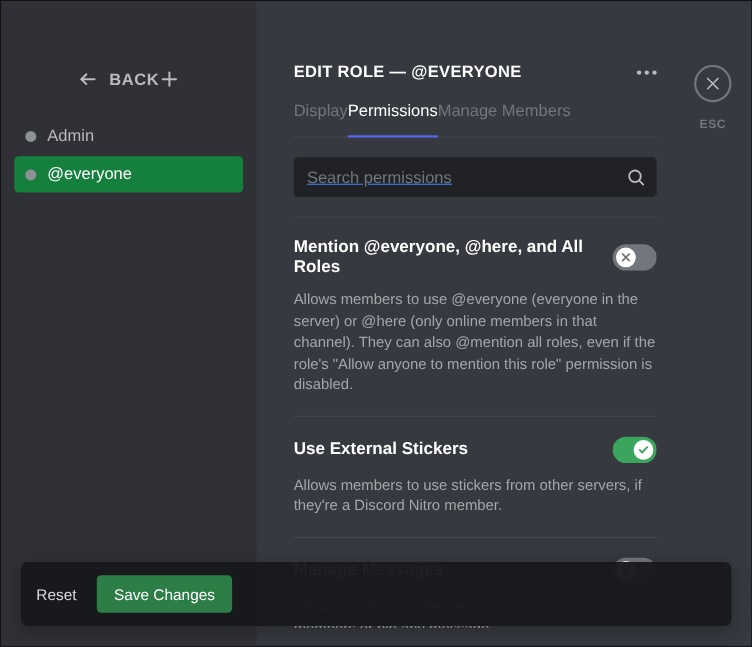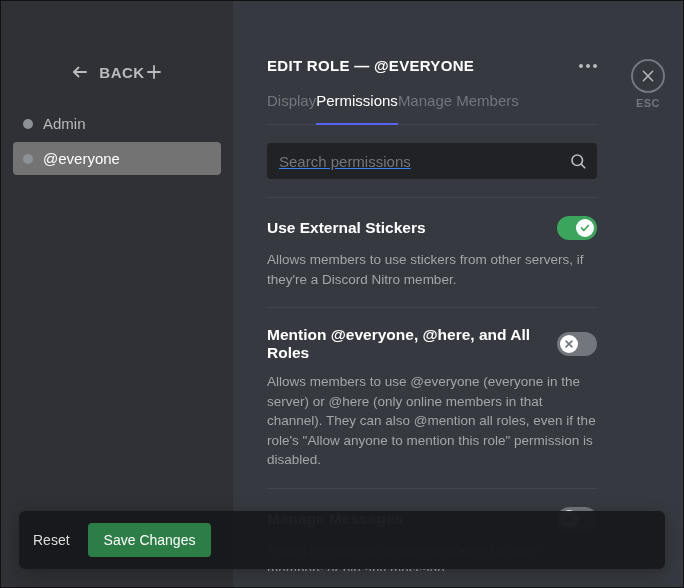--- a/index.html
+++ b/index.html
@@ -4,21 +4,21 @@
 <style>
 * { margin:0; padding:0; box-sizing:border-box; font-family:-apple-system,BlinkMacSystemFont,"Segoe UI",Helvetica,Arial,sans-serif; }
 body { background:#36393f; width:684px; height:588px; overflow:hidden; color:#dcddde; position:relative; border:1px solid #111; }
 .layout { display:flex; height:100%; }
 .sidebar { width:232px; background:#2f3136; padding:56px 12px 12px 12px; position:relative; flex-shrink:0; }
 .back-row { display:flex; align-items:center; justify-content:center; height:30px; margin-bottom:20px; padding:0 6px; }
 .back-btn { display:flex; align-items:center; gap:10px; cursor:pointer; color:#b9bbbe; }
 .back-label { font-weight:600; font-size:15px; letter-spacing:0.5px; }
 .plus-btn { color:#b9bbbe; cursor:pointer; display:flex; align-items:center; }
 .role-item { display:flex; align-items:center; gap:10px; padding:8px 10px; border-radius:4px; font-size:15px; color:#b9bbbe; cursor:pointer; margin-bottom:2px; }
-.role-item.selected { background:#737373; color:#fff; }
+.role-item.selected { background:#15803d; color:#fff; }
 .role-dot { width:10px; height:10px; border-radius:50%; background:#8e9297; flex-shrink:0; }
 .main { flex:1; background:#36393f; padding:56px 16px 16px 34px; display:flex; flex-direction:column; min-width:0; }
 .header-row { display:flex; align-items:center; justify-content:space-between; margin-bottom:18px; }
 .title { font-weight:700; font-size:15px; color:#fff; letter-spacing:0.3px; }
 .overflow-dots { color:#b9bbbe; cursor:pointer; display:flex; gap:3px; }
 .overflow-dots span { width:4px; height:4px; background:#b9bbbe; border-radius:50%; }
 .tabs { display:flex; font-size:15px; margin-bottom:18px; border-bottom:1px solid rgba(79,84,92,0.5); }
 .tab { padding-bottom:14px; cursor:pointer; color:#72767d; }
 .tab.active { color:#fff; font-weight:500; border-bottom:2px solid #5865f2; margin-bottom:-1px; }
 .search-wrap { position:relative; margin-bottom:18px; }
@@ -34,21 +34,21 @@
 .switch.on { background:#3ba55d; }
 .switch.off { background:#72767d; }
 .knob { position:absolute; width:18px; height:18px; border-radius:50%; background:#fff; top:3px; display:flex; align-items:center; justify-content:center; }
 .switch.on .knob { right:3px; }
 .switch.off .knob { left:3px; }
 .knob svg { width:10px; height:10px; }
 .switch.on .knob svg { stroke:#3ba55d; }
 .switch.off .knob svg { stroke:#72767d; }
 .close-pane { width:70px; flex-shrink:0; background:#36393f; display:flex; flex-direction:column; align-items:center; padding-top:58px; }
 .close-circle { width:34px; height:34px; border:2px solid #72767d; border-radius:50%; display:flex; align-items:center; justify-content:center; cursor:pointer; color:#b9bbbe; }
-.esc-label { font-size:11px; color:#72767d; margin-top:4px; font-weight:600; letter-spacing:0.5px; }
+.esc-label { font-size:11px; color:#72767d; margin-top:14px; font-weight:600; letter-spacing:0.5px; }
 .toast { position:absolute; left:18px; right:18px; bottom:18px; background:rgba(24,25,28,0.97); border-radius:6px; padding:12px 14px; display:flex; align-items:center; justify-content:space-between; box-shadow:0 4px 16px rgba(0,0,0,0.25); }
 .toast-msg { font-size:15px; color:#fff; font-weight:500; }
 .toast-actions { display:flex; align-items:center; gap:18px; }
 .reset-btn { background:none; border:none; color:#dcddde; font-size:14px; cursor:pointer; }
 .save-btn { background:#2d7d46; border:none; color:#fff; font-size:14px; font-weight:500; padding:9px 16px; border-radius:4px; cursor:pointer; }
 </style>
 </head>
 <body>
 
 <div class="layout">
@@ -100,45 +100,45 @@
       <svg class="search-icon" width="18" height="18" viewBox="0 0 24 24" fill="none" stroke="currentColor" stroke-width="2.2" stroke-linecap="round">
           <circle cx="11" cy="11" r="7"></circle>
           <line x1="21" y1="21" x2="16" y2="16"></line>
         </svg>
     </div>
 
     <div class="permlist">
 
       <div class="perm">
         <div class="perm-head">
-          <div class="perm-title">Use External Stickers</div>
-          <div class="switch on">
-            <div class="knob">
-              <svg viewBox="0 0 24 24" fill="none" stroke-width="4" stroke-linecap="round" stroke-linejoin="round">
-                  <polyline points="4 12 9 18 20 6"></polyline>
-                </svg>
-            </div>
-          </div>
-        </div>
-        <div class="perm-desc">Allows members to use stickers from other servers, if they're a Discord Nitro member.</div>
-      </div>
-
-      <div class="perm">
-        <div class="perm-head">
           <div class="perm-title">Mention @everyone, @here, and All Roles</div>
           <div class="switch off">
             <div class="knob">
               <svg viewBox="0 0 24 24" fill="none" stroke-width="4" stroke-linecap="round">
                   <line x1="5" y1="5" x2="19" y2="19"></line>
                   <line x1="19" y1="5" x2="5" y2="19"></line>
                 </svg>
             </div>
           </div>
         </div>
         <div class="perm-desc">Allows members to use @everyone (everyone in the server) or @here (only online members in that channel). They can also @mention all roles, even if the role's "Allow anyone to mention this role" permission is disabled.</div>
+      </div>
+
+      <div class="perm">
+        <div class="perm-head">
+          <div class="perm-title">Use External Stickers</div>
+          <div class="switch on">
+            <div class="knob">
+              <svg viewBox="0 0 24 24" fill="none" stroke-width="4" stroke-linecap="round" stroke-linejoin="round">
+                  <polyline points="4 12 9 18 20 6"></polyline>
+                </svg>
+            </div>
+          </div>
+        </div>
+        <div class="perm-desc">Allows members to use stickers from other servers, if they're a Discord Nitro member.</div>
       </div>
 
       <div class="perm">
         <div class="perm-head">
           <div class="perm-title">Manage Messages</div>
           <div class="switch off">
             <div class="knob">
               <svg viewBox="0 0 24 24" fill="none" stroke-width="4" stroke-linecap="round">
                   <line x1="5" y1="5" x2="19" y2="19"></line>
                   <line x1="19" y1="5" x2="5" y2="19"></line>

